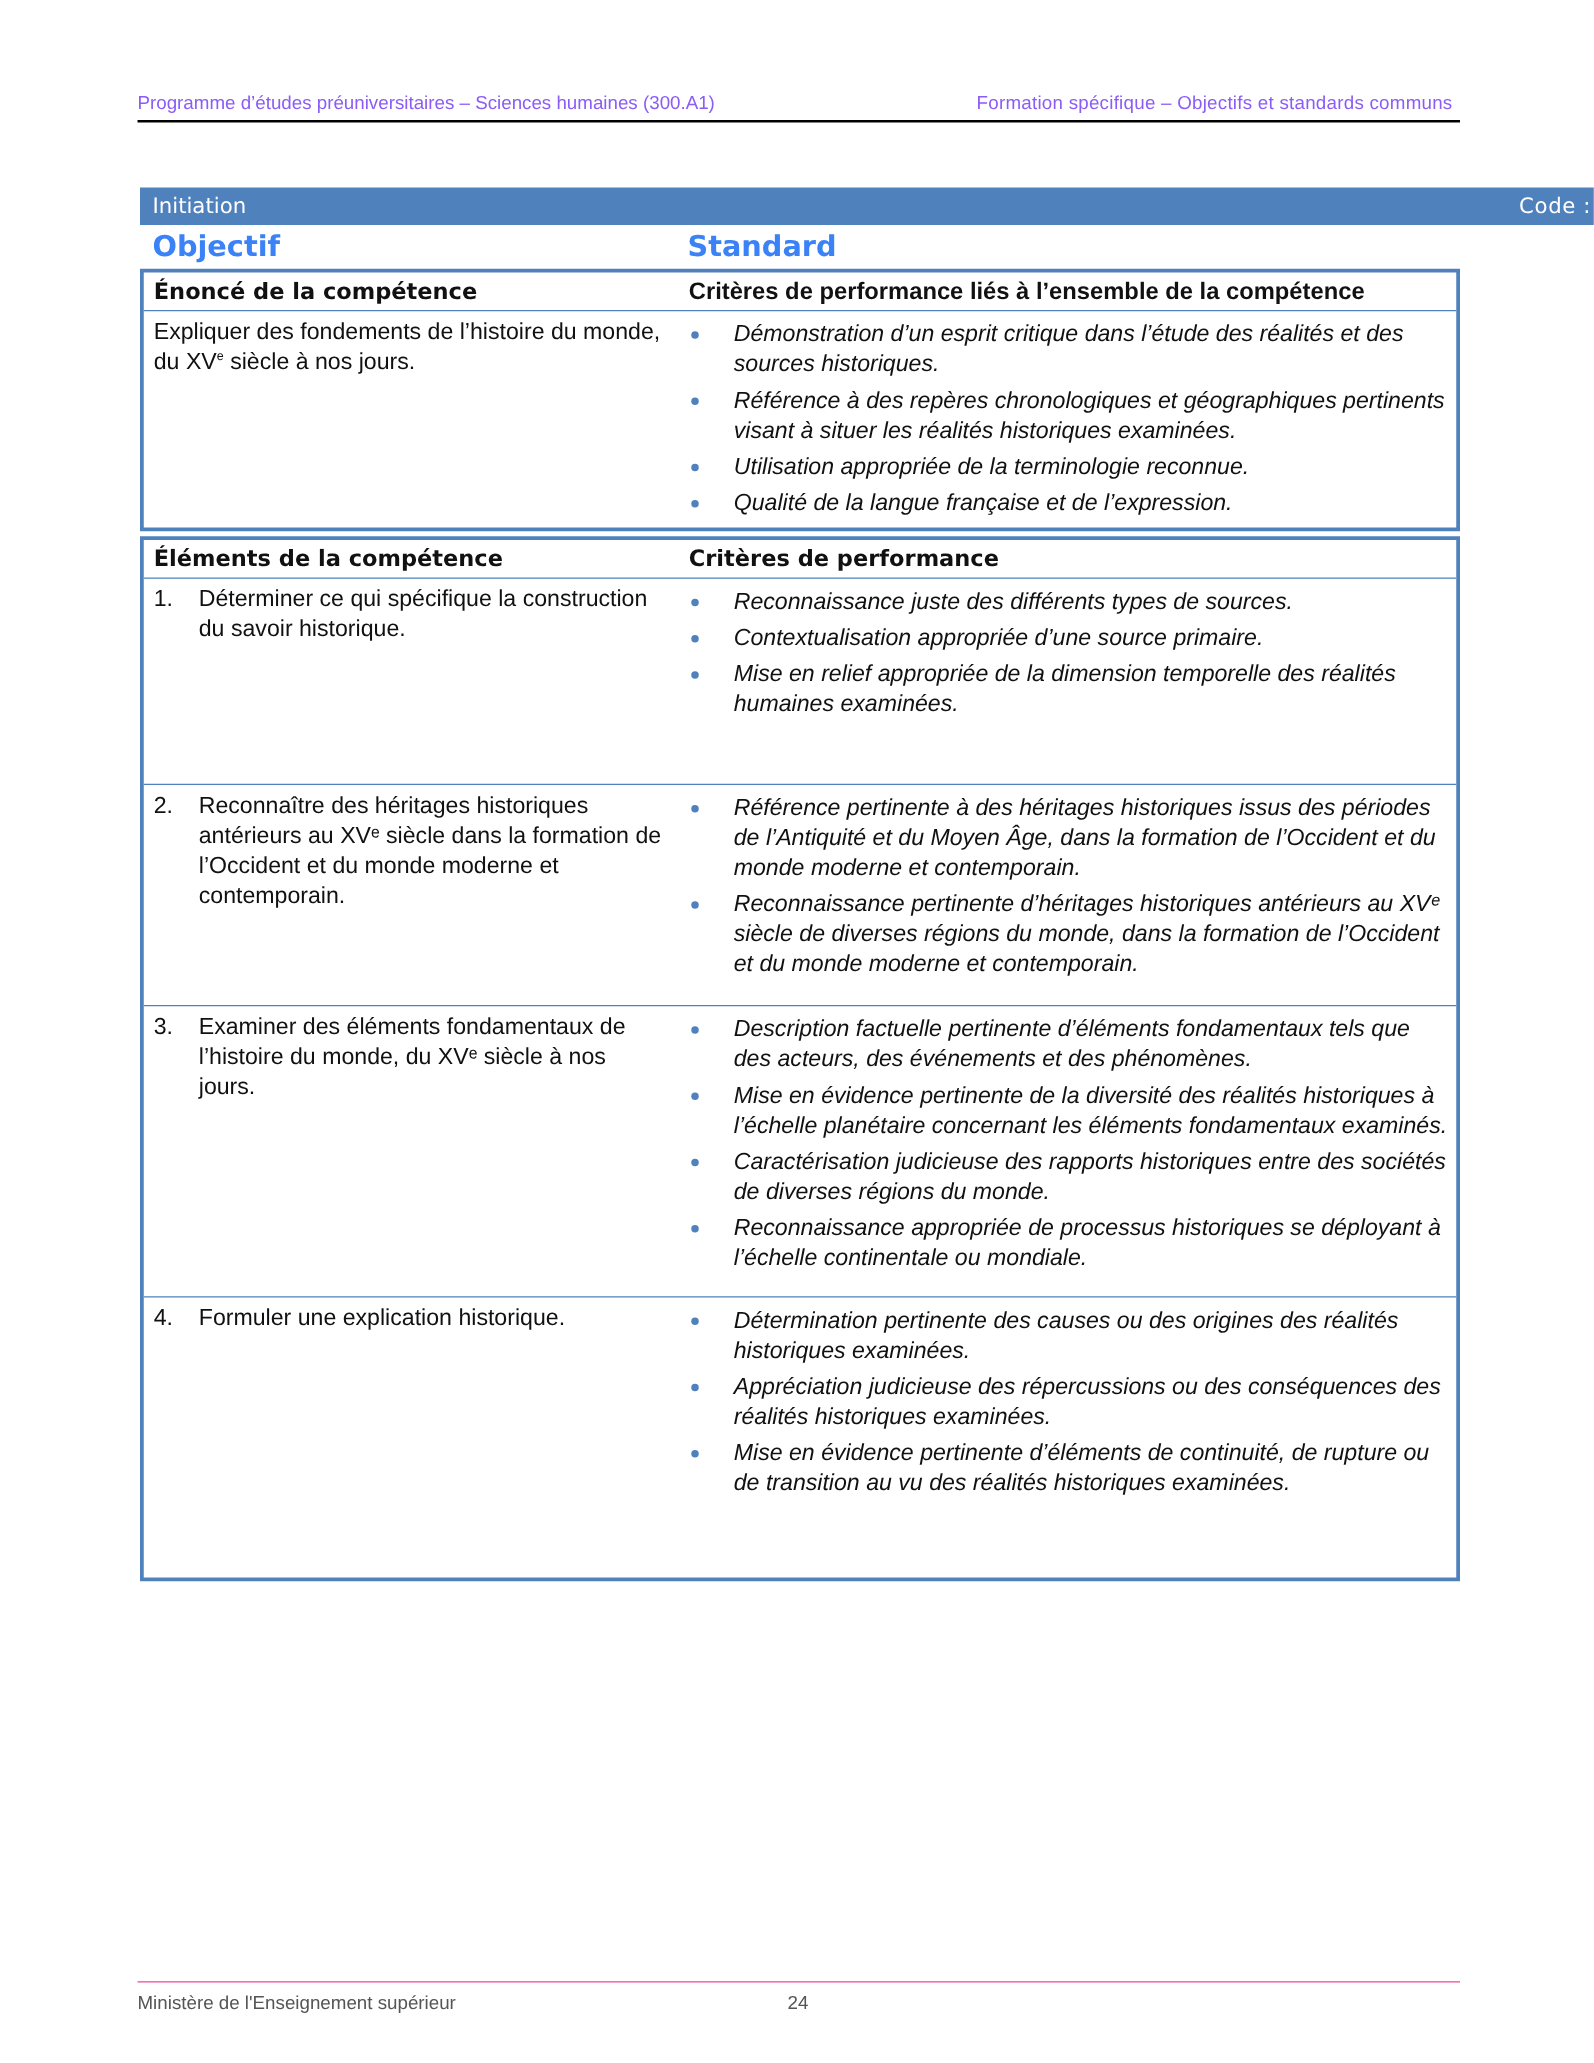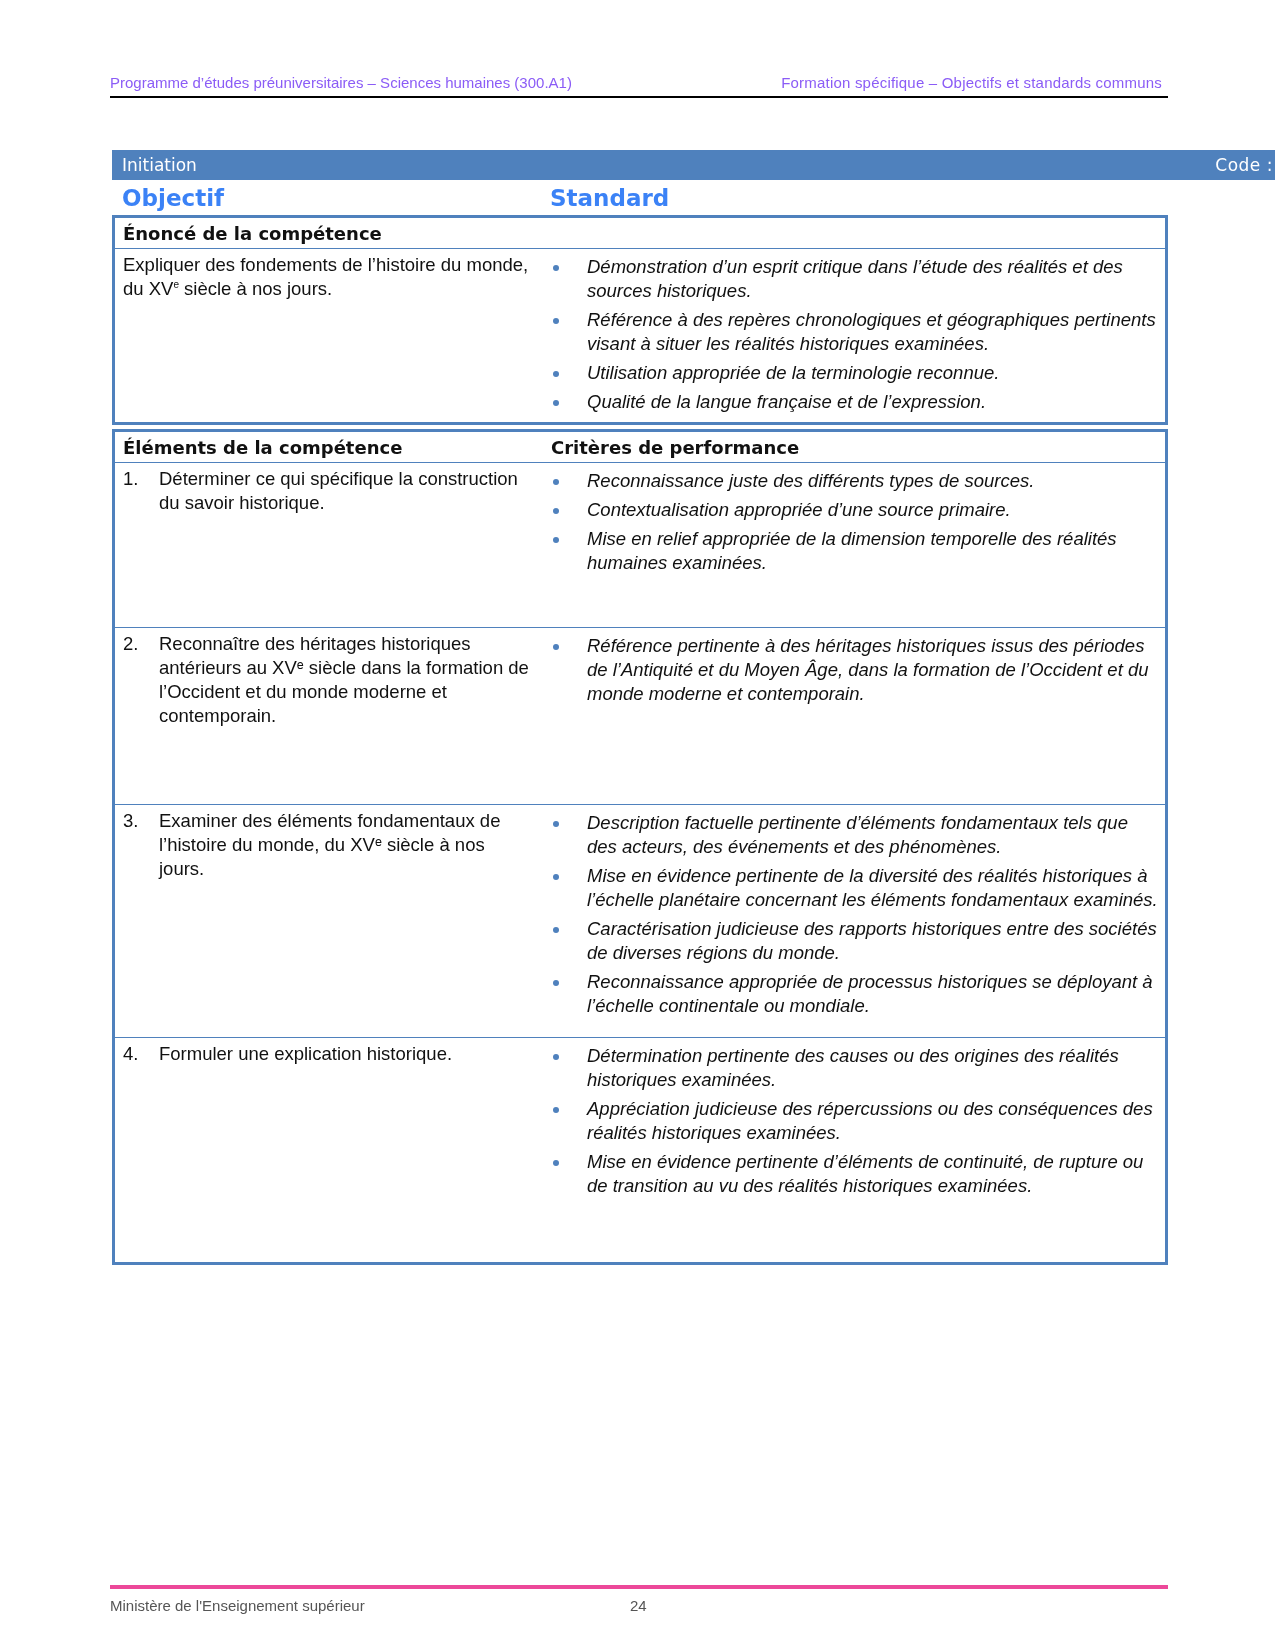--- a/index.html
+++ b/index.html
@@ -24,21 +24,21 @@
     .row:last-child { border-bottom: none; }
     .row .left-cell { position: absolute; left: 8px; top: 4px; width: 410px; }
     .row .left-cell .num { position: absolute; left: 0; top: 0; }
     .row .left-cell .txt { position: absolute; left: 36px; top: 0; width: 370px; }
     .row .right-cell { position: absolute; left: 436px; top: 6px; width: 610px; }
     .crit { position: relative; padding-left: 36px; margin-bottom: 5px; font-style: italic; }
     .crit .bullet { position: absolute; left: 2px; top: 10px; width: 6px; height: 6px; border-radius: 50%; background: #4f81bd; }
     .crit .ctext { display: block; }
     .statement { position: absolute; left: 8px; top: 4px; width: 410px; font-size: 18.5px; line-height: 24px; }
     sup { font-size: 10px; vertical-align: 7px; line-height: 0; }
-    .footer { position: absolute; left: 110px; top: 1585px; width: 1058px; border-top: 4px solid #ec4899; font-size: 15px; color: #555; }
+    .footer { position: absolute; left: 110px; top: 1585px; width: 1058px; border-top: 1px solid #ec4899; font-size: 15px; color: #555; }
     .footer .ministry { position: absolute; left: 0; top: 8px; }
     .footer .pageno { position: absolute; left: 520px; top: 8px; }
   </style>
 </head>
 <body>
 
 <div class="page-header">
   <span class="left">Programme d’études préuniversitaires – Sciences humaines (300.A1)</span>
   <span class="right">Formation spécifique – Objectifs et standards communs</span>
 </div>
@@ -49,20 +49,21 @@
 </div>
 
 <div class="col-titles">
   <span class="obj">Objectif</span>
   <span class="std">Standard</span>
 </div>
 
 <div class="box box1">
   <div class="hdr-row">
     <span class="c1">Énoncé de la compétence</span>
+    <span class="c2">Critères de performance liés à l’ensemble de la compétence</span>
   </div>
   <div class="row" style="height:172px;">
     <div class="statement"><span>Expliquer des fondements de l’histoire du monde, du XV</span><sup>e</sup><span> siècle à nos jours.</span></div>
     <div class="right-cell">
       <div class="crit">
           <span class="bullet"></span>
           <span class="ctext">Démonstration d’un esprit critique dans l’étude des réalités et des sources historiques.</span>
         </div>
       <div class="crit">
           <span class="bullet"></span>
@@ -110,20 +111,24 @@
   <div class="row" style="height:176px;">
     <div class="left-cell">
       <span class="num">2.</span>
       <span class="txt">Reconnaître des héritages historiques antérieurs au XVᵉ siècle dans la formation de l’Occident et du monde moderne et contemporain.</span>
     </div>
     <div class="right-cell">
       <div class="crit">
           <span class="bullet"></span>
           <span class="ctext">Référence pertinente à des héritages historiques issus des périodes de l’Antiquité et du Moyen Âge, dans la formation de l’Occident et du monde moderne et contemporain.</span>
         </div>
+      <div class="crit">
+          <span class="bullet"></span>
+          <span class="ctext">Reconnaissance pertinente d’héritages historiques antérieurs au XVᵉ siècle de diverses régions du monde, dans la formation de l’Occident et du monde moderne et contemporain.</span>
+        </div>
     </div>
   </div>
 
   <div class="row" style="height:232px;">
     <div class="left-cell">
       <span class="num">3.</span>
       <span class="txt">Examiner des éléments fondamentaux de l’histoire du monde, du XVᵉ siècle à nos jours.</span>
     </div>
     <div class="right-cell">
       <div class="crit">

